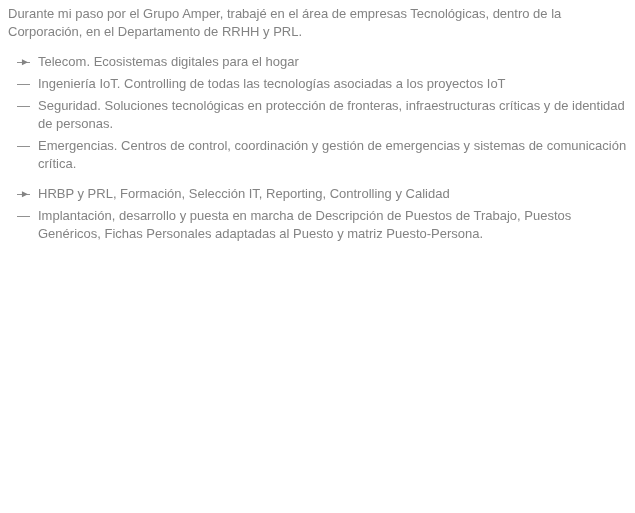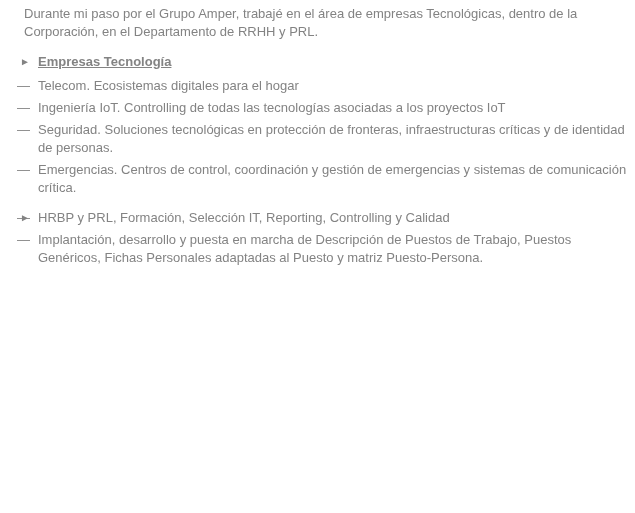--- a/index.html
+++ b/index.html
@@ -13,21 +13,21 @@
     line-height: 18px;
     color: #838383;
     overflow: hidden;
   }
   .doc {
     width: 635px;
     height: 513px;
     padding: 5px 8px 0 8px;
   }
   .intro {
-    margin: 0 0 8px 16px;
+    margin: 0 0 8px 0;
   }
   .section {
     margin-top: 12px;
   }
   .section-header {
     position: relative;
     margin: 0 0 6px 0;
     padding-left: 30px;
     font-size: 13px;
     line-height: 18px;
@@ -64,21 +64,20 @@
 </head>
 <body>
 
 <div class="doc">
 
   <p class="intro">Durante mi paso por el Grupo Amper, trabajé en el área de empresas Tecnológicas, dentro de la Corporación, en el Departamento de RRHH y PRL.</p>
 
   <section class="section">
     <h2 class="section-header">
       <span class="arrow">►</span>
-      <span class="title">Empresas Tecnología</span>
     </h2>
     <ul class="items">
       <li>
         <span class="dash">—</span>
         <span>Telecom. Ecosistemas digitales para el hogar</span>
       </li>
       <li>
         <span class="dash">—</span>
         <span>Ingeniería IoT. Controlling de todas las tecnologías asociadas a los proyectos IoT</span>
       </li>

